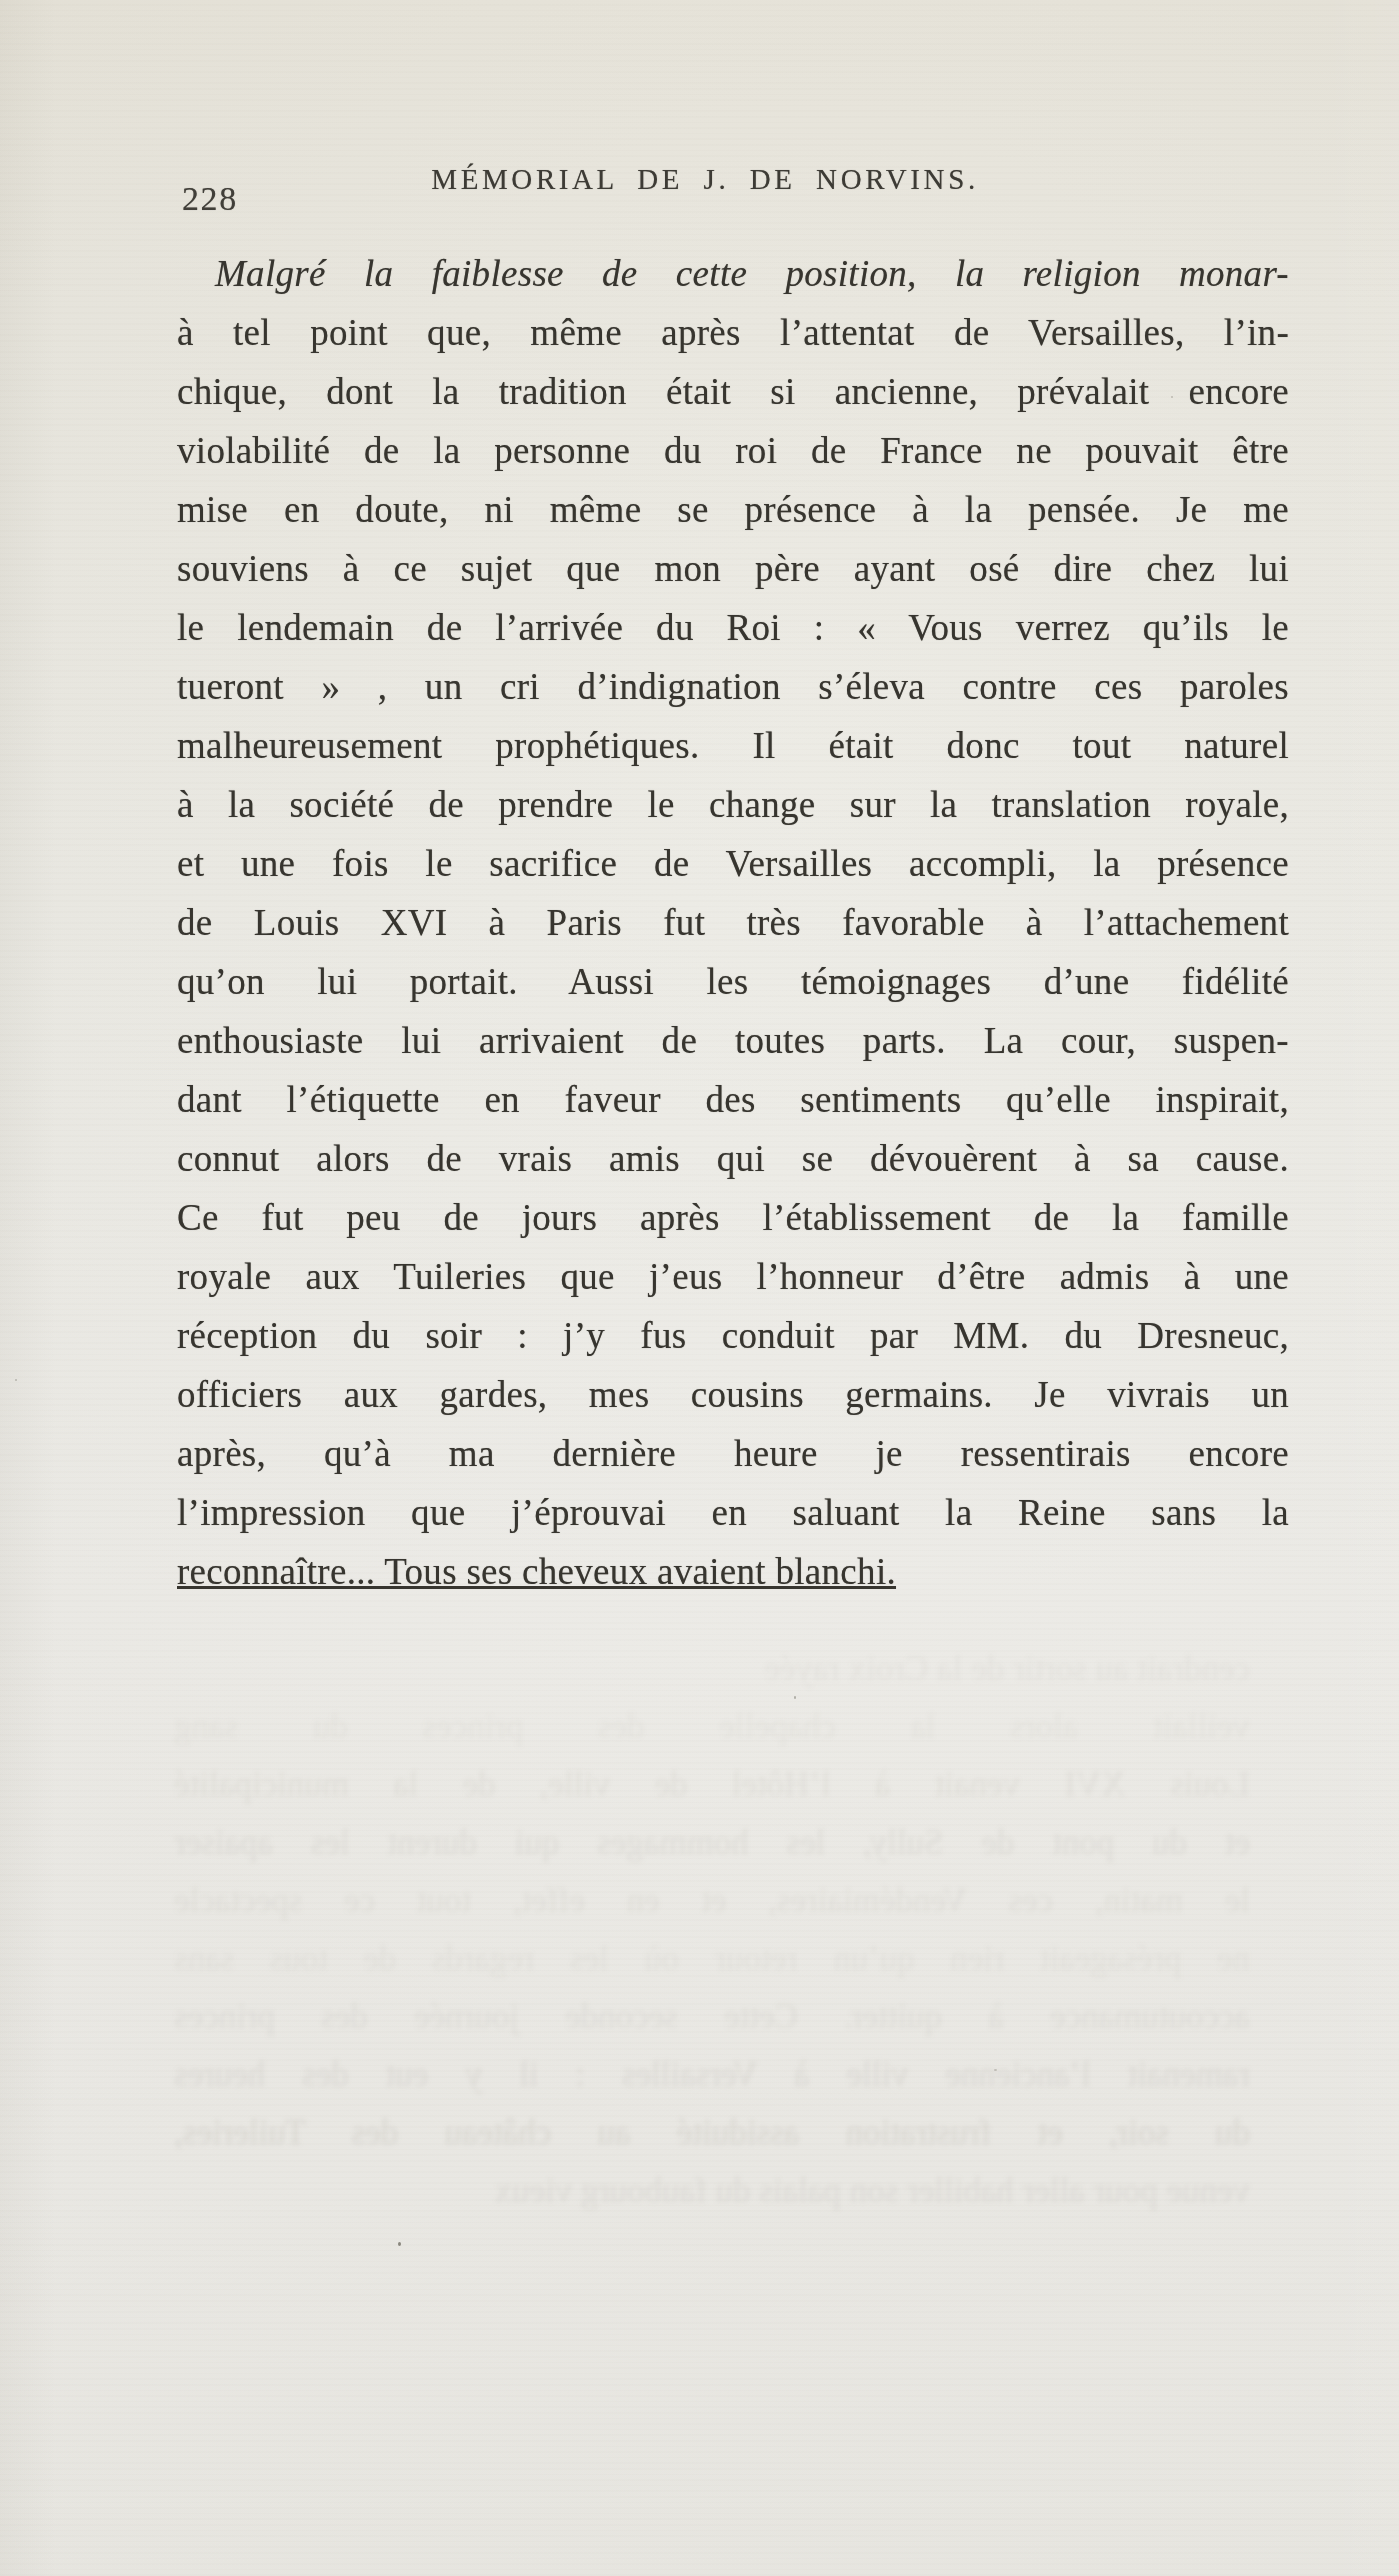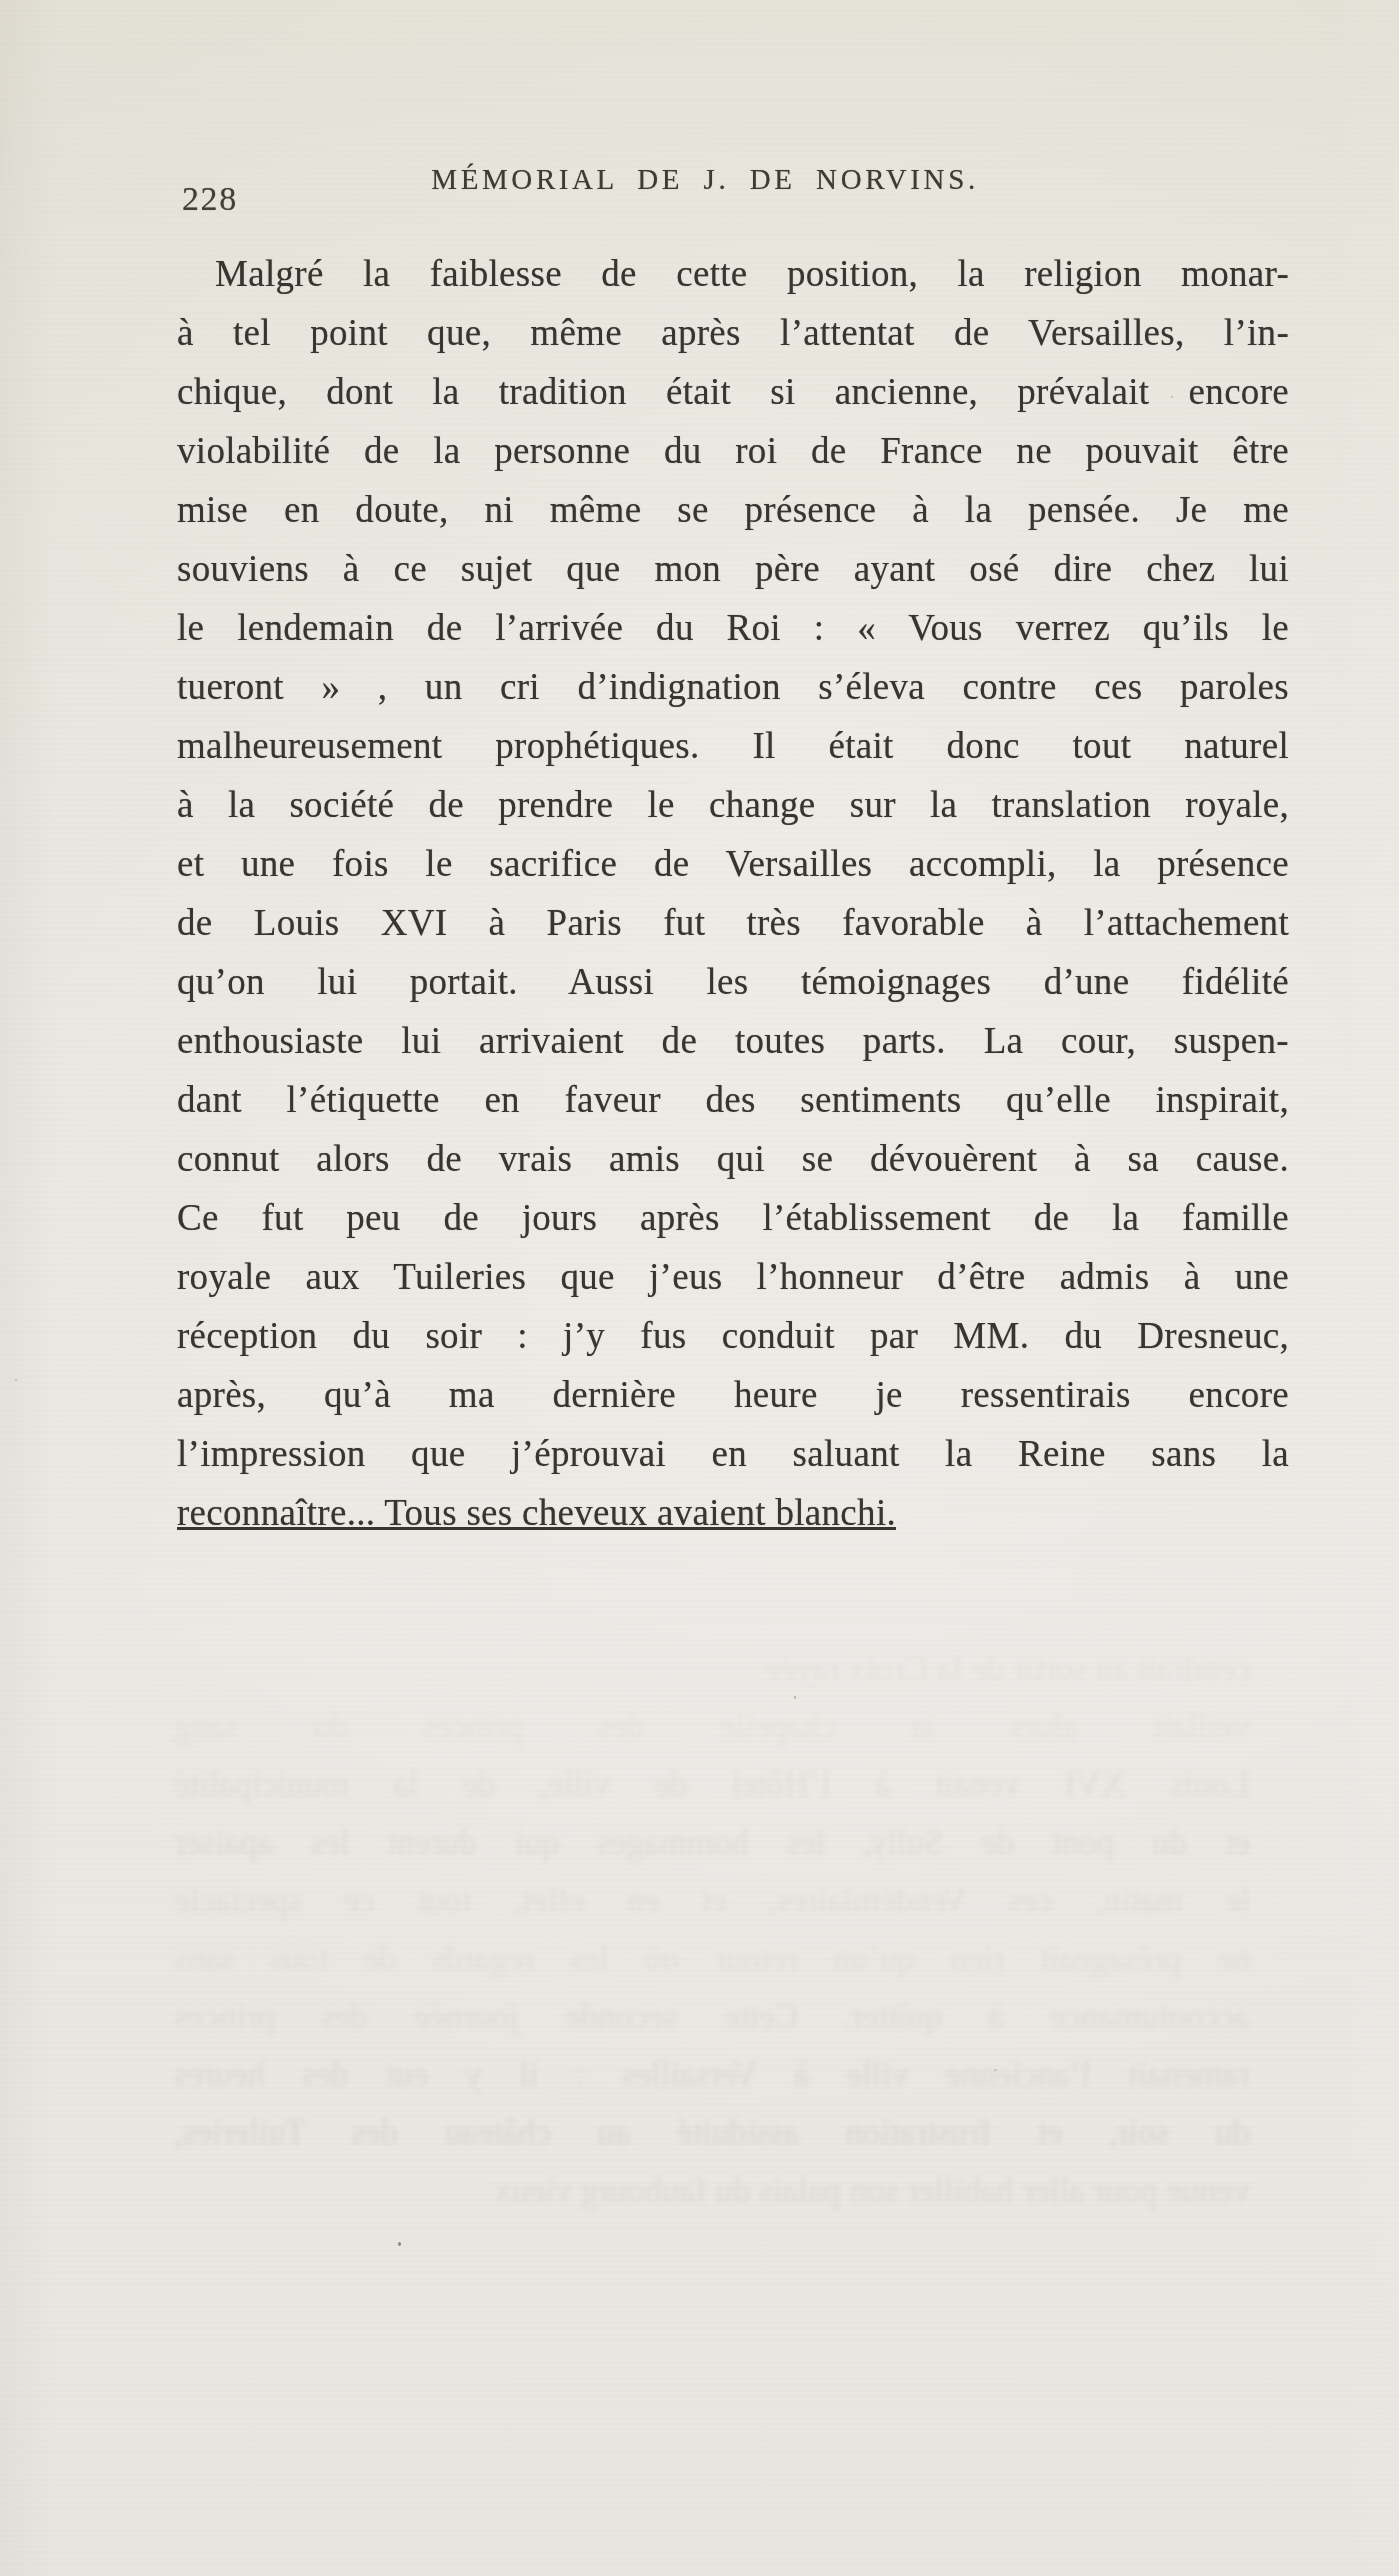--- a/index.html
+++ b/index.html
@@ -37,21 +37,21 @@
   }
 
   .paragraph {
     position: absolute; left: 177px; top: 244px; width: 1112px;
     font-size: 37px; line-height: 59px;
     letter-spacing: 0.3px;
     color: #37352f;
     text-shadow: 0 0 0.8px rgba(46,44,38,0.5);
   }
   .text-line { text-align: justify; text-align-last: justify; }
-  .text-line:first-child { text-indent: 38px; }
+  .text-line:first-child { text-indent: 38px; font-style: italic; }
   .text-line:last-child  { text-align-last: left; text-decoration: underline; }
 
   
   .showthrough {
     position: absolute; left: 174px; top: 1640px; width: 1076px;
     transform: scaleX(-1);
     filter: blur(2.4px);
     font-size: 35px; line-height: 58px;
     color: #6b6457;
     pointer-events: none;
@@ -96,20 +96,21 @@
       <div class="text-line">à la société de prendre le change sur la translation royale,</div>
       <div class="text-line">et une fois le sacrifice de Versailles accompli, la présence</div>
       <div class="text-line">de Louis XVI à Paris fut très favorable à l’attachement</div>
       <div class="text-line">qu’on lui portait. Aussi les témoignages d’une fidélité</div>
       <div class="text-line">enthousiaste lui arrivaient de toutes parts. La cour, suspen-</div>
       <div class="text-line">dant l’étiquette en faveur des sentiments qu’elle inspirait,</div>
       <div class="text-line">connut alors de vrais amis qui se dévouèrent à sa cause.</div>
       <div class="text-line">Ce fut peu de jours après l’établissement de la famille</div>
       <div class="text-line">royale aux Tuileries que j’eus l’honneur d’être admis à une</div>
       <div class="text-line">réception du soir : j’y fus conduit par MM. du Dresneuc,</div>
+      <div class="text-line">officiers aux gardes, mes cousins germains. Je vivrais un</div>
       <div class="text-line">après, qu’à ma dernière heure je ressentirais encore</div>
       <div class="text-line">l’impression que j’éprouvai en saluant la Reine sans la</div>
       <div class="text-line">reconnaître... Tous ses cheveux avaient blanchi.</div>
     </div>
 
   <div class="showthrough">
       <div class="ghost-line">cendrait au sortir de la Croix rayée</div>
       <div class="ghost-line">veillait alors la chapelle des princes du sang</div>
       <div class="ghost-line">Louis XVI venait à l’Hôtel de ville, de la municipalité</div>
       <div class="ghost-line">et du pont de Sully, les hommages qui durent les apaiser</div>

